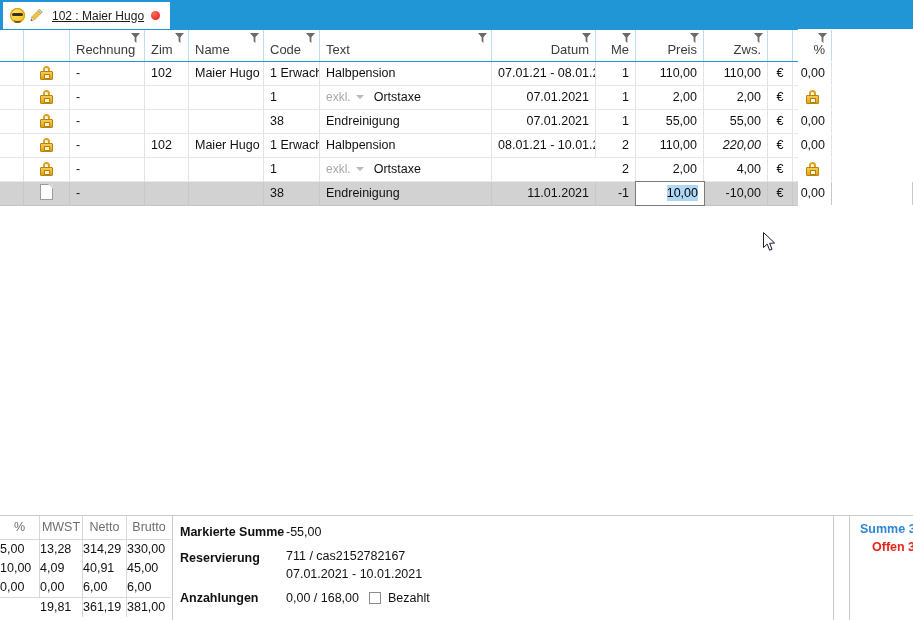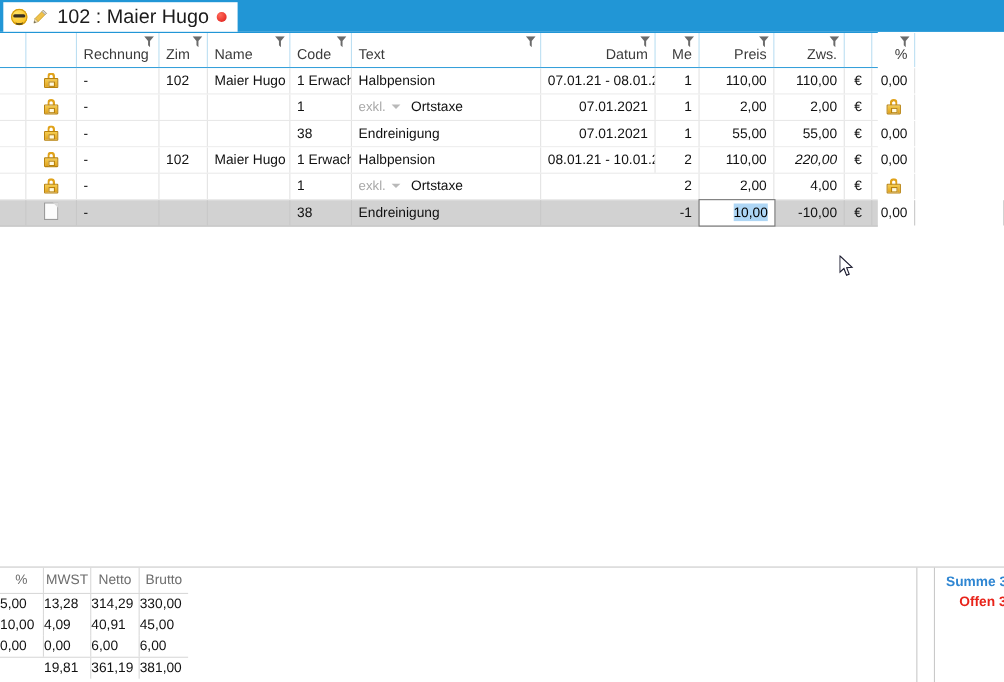--- a/index.html
+++ b/index.html
@@ -36,21 +36,21 @@
     background:#3a3020;border-radius:2px;
   }
   .tab .smiley::after{
     content:"";position:absolute;left:4px;top:9.5px;width:7px;height:3px;
     border-bottom:2px solid #6b5518;border-radius:0 0 7px 7px;
   }
   .tab .pencil{
     width:15px;height:15px;flex:0 0 auto;margin-right:8px;position:relative;
   }
   .tab .tab-title{
-    font-size:18px;color:#1b1b1b;white-space:nowrap;
+    font-size:12px;color:#1b1b1b;white-space:nowrap;text-decoration:underline;
   }
   .tab .reddot{
     width:9px;height:9px;border-radius:50%;
     background:radial-gradient(circle at 35% 30%,#ff6a5a 0%,#e8302a 70%,#b71c18 100%);
     margin-left:7px;flex:0 0 auto;
   }
 
   
   .grid{
     position:absolute;left:0;top:29px;width:798px;
@@ -392,20 +392,21 @@
           <div class="cell nb" style="left: 832px; width: 81px;"></div>
         </div>
         <div class="row sel">
           <div class="cell c" style="left: 0px; width: 24px;"></div>
           <div class="cell c" style="left: 24px; width: 46px;"><span class="pageicon"><span class="sheet"></span><span class="fold"></span></span></div>
           <div class="cell" style="left: 70px; width: 75px;">-</div>
           <div class="cell" style="left: 145px; width: 44px;"></div>
           <div class="cell" style="left: 189px; width: 75px;"></div>
           <div class="cell" style="left: 264px; width: 56px;">38</div>
           <div class="cell" style="left: 320px; width: 172px;">Endreinigung</div>
+          <div class="cell r" style="left: 492px; width: 104px;">11.01.2021</div>
           <div class="cell r" style="left: 596px; width: 40px;">-1</div>
           <div class="cell r" style="left: 704px; width: 64px;">-10,00</div>
           <div class="cell c" style="left: 768px; width: 25px;">€</div>
           <div class="cell r" style="left: 793px; width: 39px;">0,00</div>
           <div class="cell nb" style="left: 832px; width: 81px;"></div>
           <div class="editcell" style="left: 636px; width: 68px;"><span class="seltext">10,00</span></div>
         </div>
       </div>
   </div>
 
@@ -437,20 +438,33 @@
           <div class="vc" style="left: 127px; width: 44px; border-right: none;">6,00</div>
         </div>
         <div class="vrow vtot">
           <div class="vc" style="left: 0px; width: 40px; border-right: none;"></div>
           <div class="vc" style="left: 40px; width: 43px;">19,81</div>
           <div class="vc" style="left: 83px; width: 44px;">361,19</div>
           <div class="vc" style="left: 127px; width: 44px; border-right: none;">381,00</div>
         </div>
       </div>
 
+    <div class="midpanel">
+      <div class="mlabel" style="top:9px">Markierte Summe</div>
+      <div class="mval" style="top:9px">-55,00</div>
+
+      <div class="mlabel" style="top:35px">Reservierung</div>
+      <div class="mval" style="top:33px">711 / cas2152782167</div>
+      <div class="mval" style="top:51px">07.01.2021  -  10.01.2021</div>
+
+      <div class="mlabel" style="top:75px">Anzahlungen</div>
+      <div class="mval" style="top:75px">0,00 / 168,00</div>
+      <div class="chk" style="left:196px;top:76px"></div>
+      <div class="chklabel" style="left:215px;top:75px">Bezahlt</div>
+    </div>
 
     <div class="rightsums">
       <div class="sep"></div>
       <div class="sumline blue">Summe 381</div>
       <div class="sumline red">Offen 381</div>
     </div>
   </div>
 
   <div class="cursor" style="left: 763px; top: 232px;">
     <svg width="14" height="21" viewBox="0 0 14 21">

